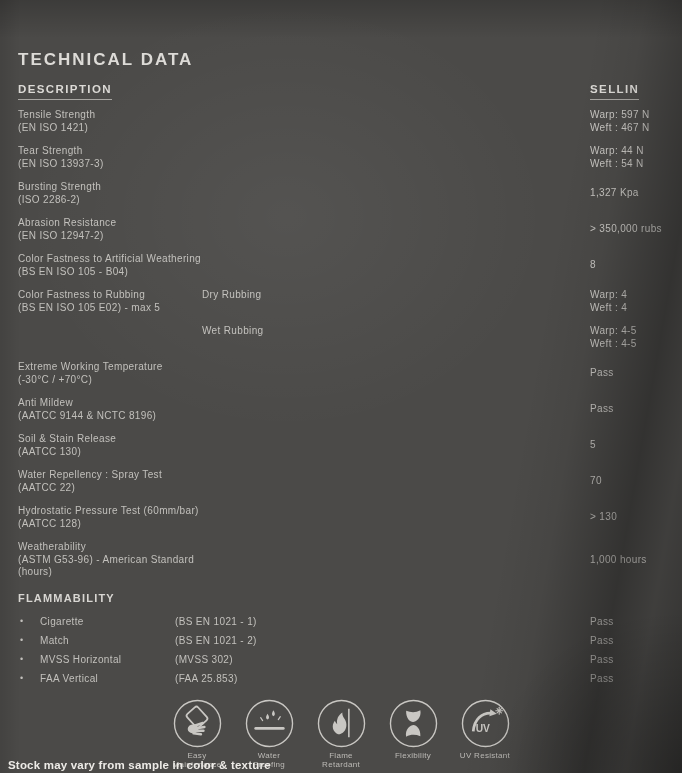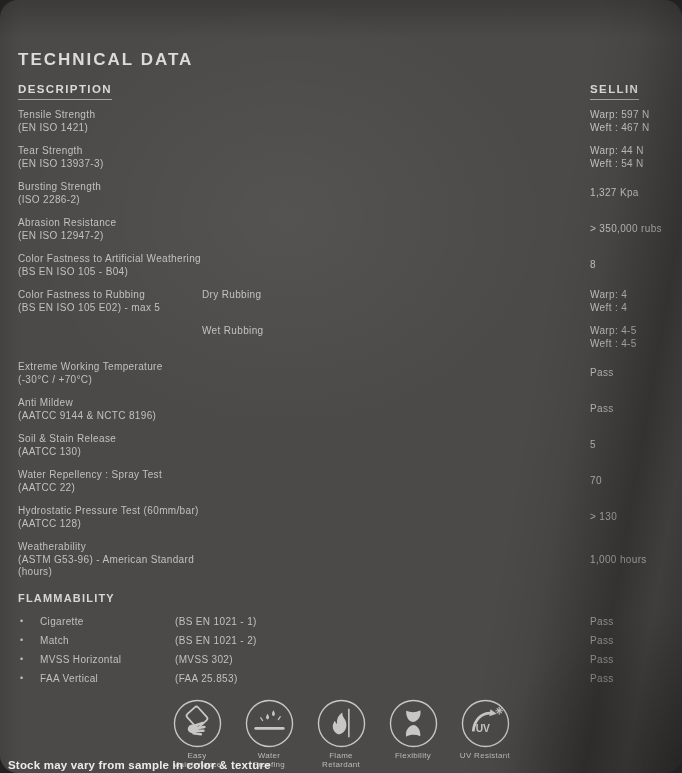--- a/index.html
+++ b/index.html
@@ -1,20 +1,19 @@
 <!DOCTYPE html>
 <html><head>
 <meta charset="utf-8">
 <style>
   html,body{margin:0;padding:0;background:#222;}
   .page{
     position:relative;width:682px;height:773px;overflow:hidden;
     background:#4b4a48;
     font-family:"Liberation Sans",sans-serif;
-    border-radius:18px;
   }
   .photo-overlay{
     position:absolute;inset:0;pointer-events:none;z-index:5;
     background:
       linear-gradient(to bottom, rgba(0,0,0,.20), rgba(0,0,0,0) 5%),
       linear-gradient(to right, rgba(0,0,0,.10), rgba(0,0,0,0) 3%),
       radial-gradient(ellipse 55% 40% at 42% 28%, rgba(255,255,255,.05), rgba(0,0,0,0) 70%),
       linear-gradient(100deg, rgba(0,0,0,0) 73%, rgba(0,0,0,.06) 79%, rgba(0,0,0,.32) 88%, rgba(0,0,0,.16) 93%, rgba(0,0,0,.34) 100%),
       radial-gradient(ellipse 40% 30% at 100% 100%, rgba(0,0,0,.25), rgba(0,0,0,0) 70%);
   }

